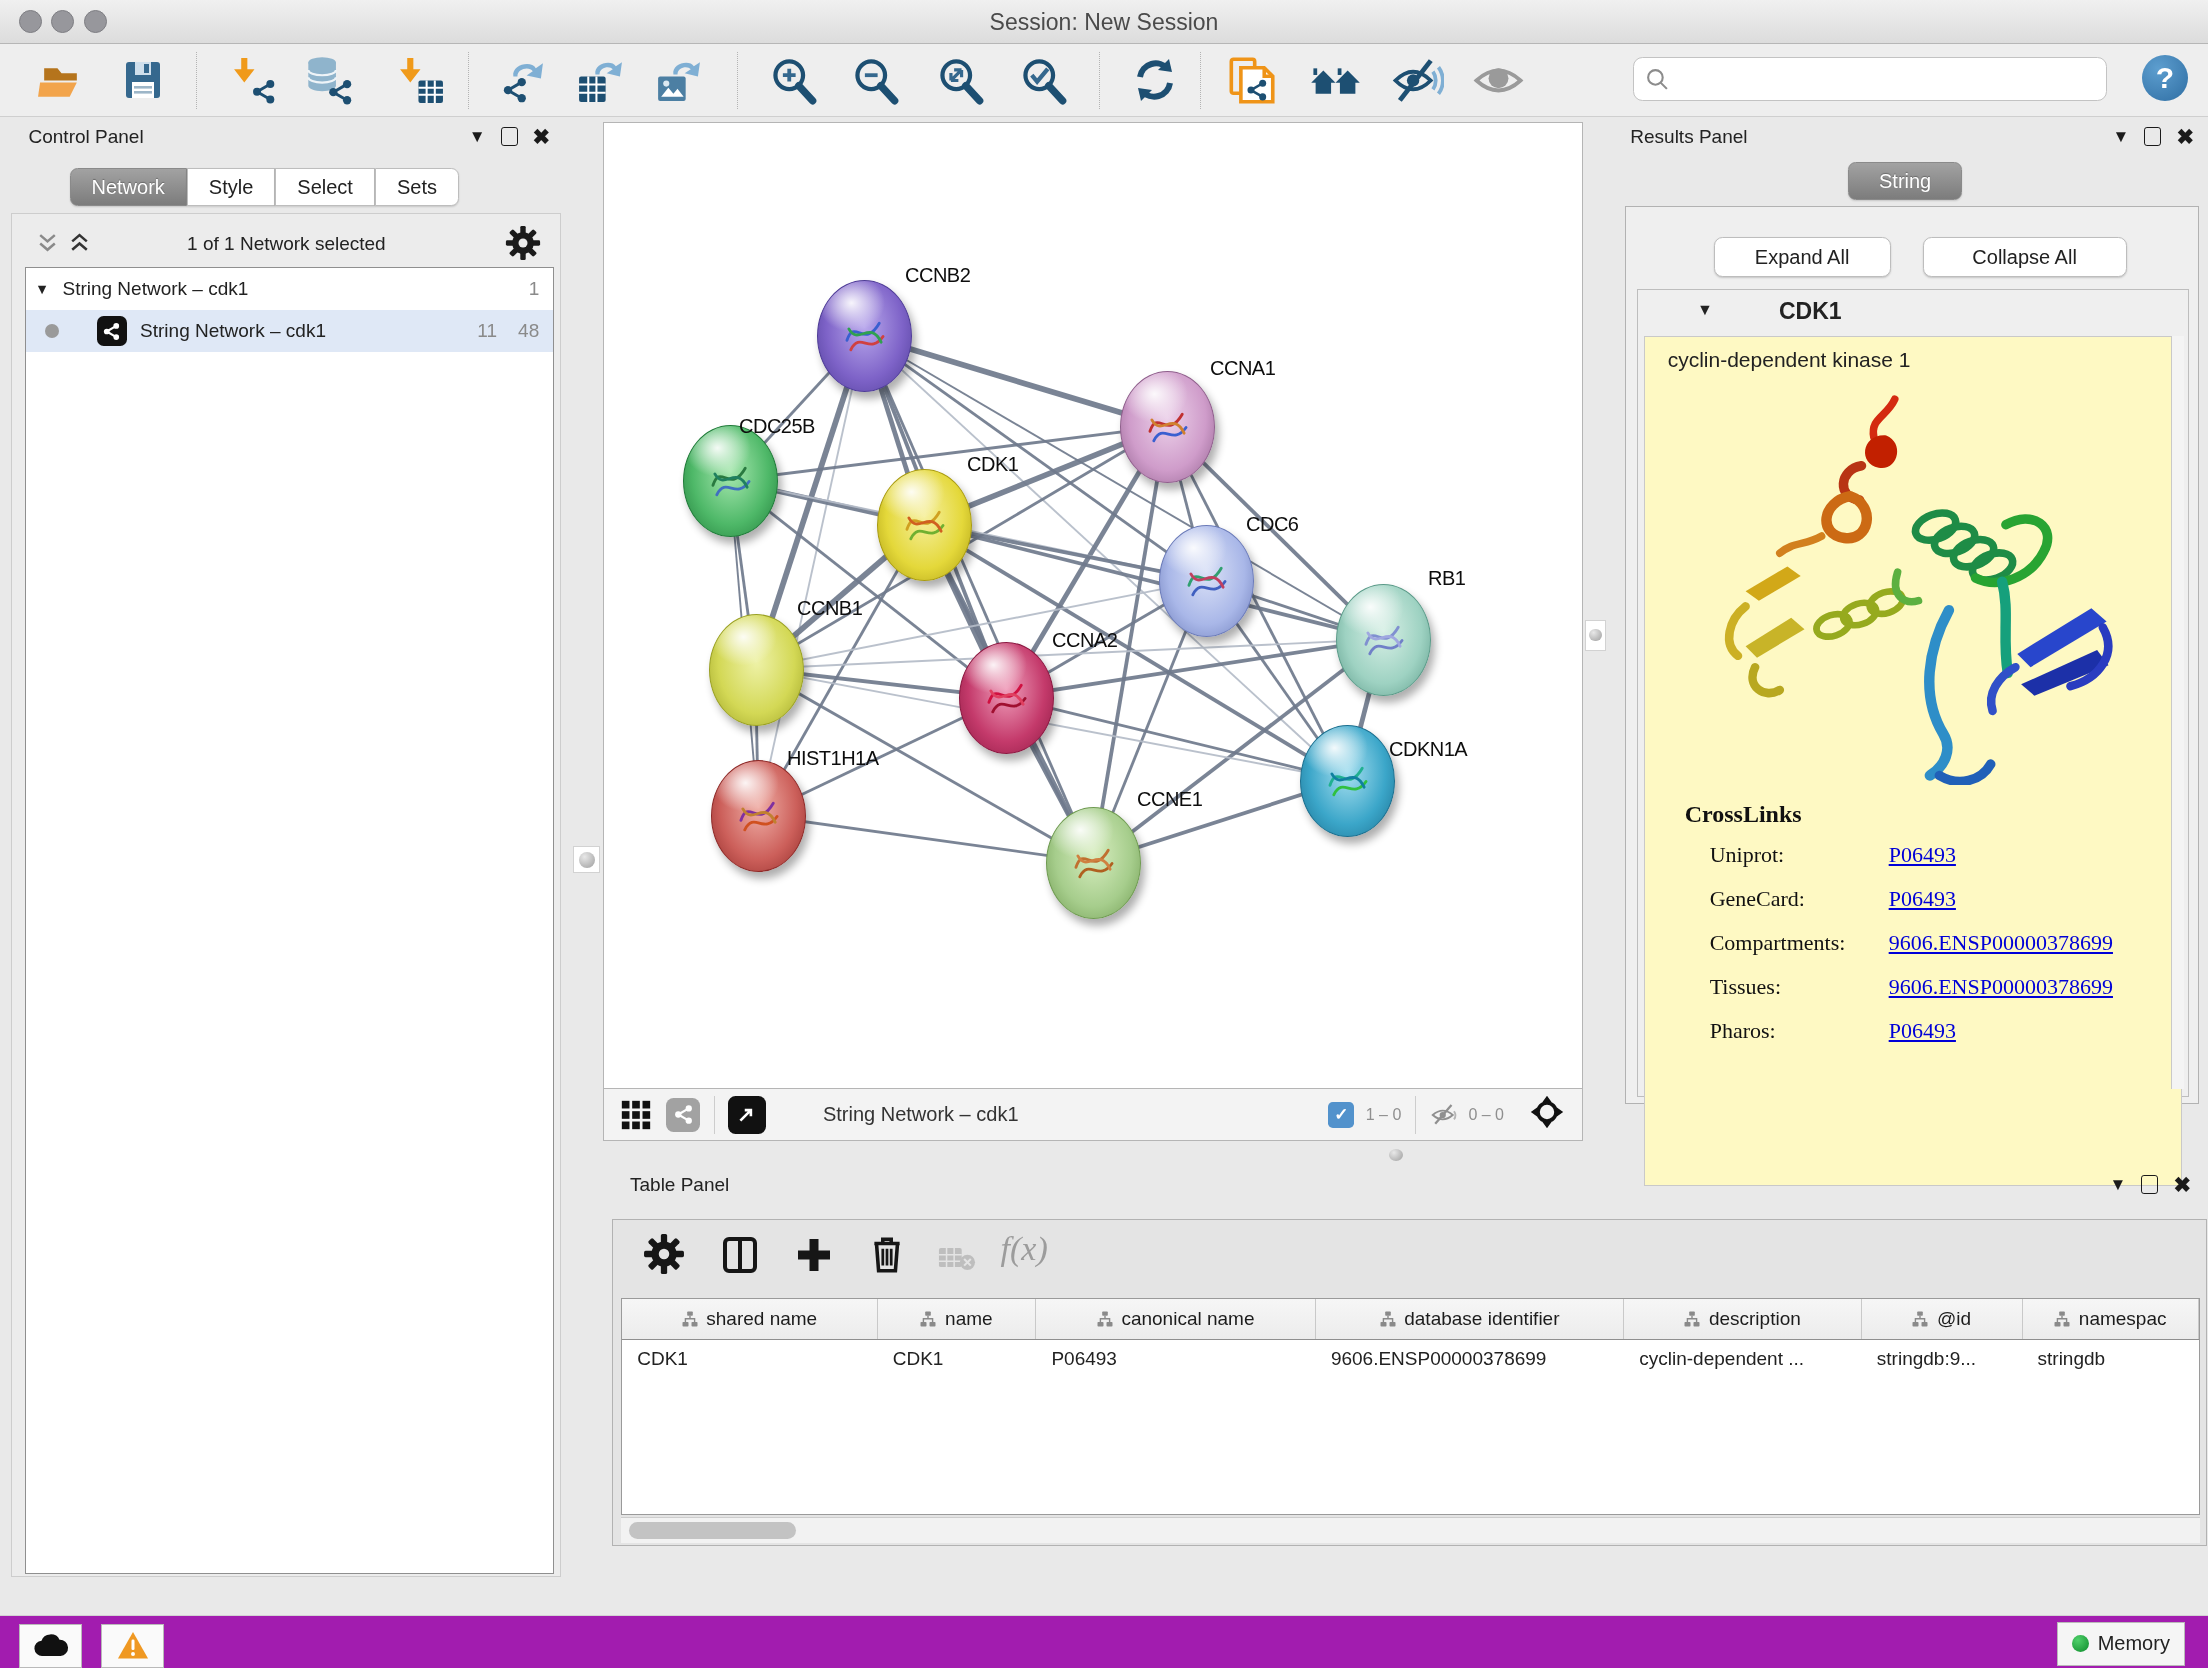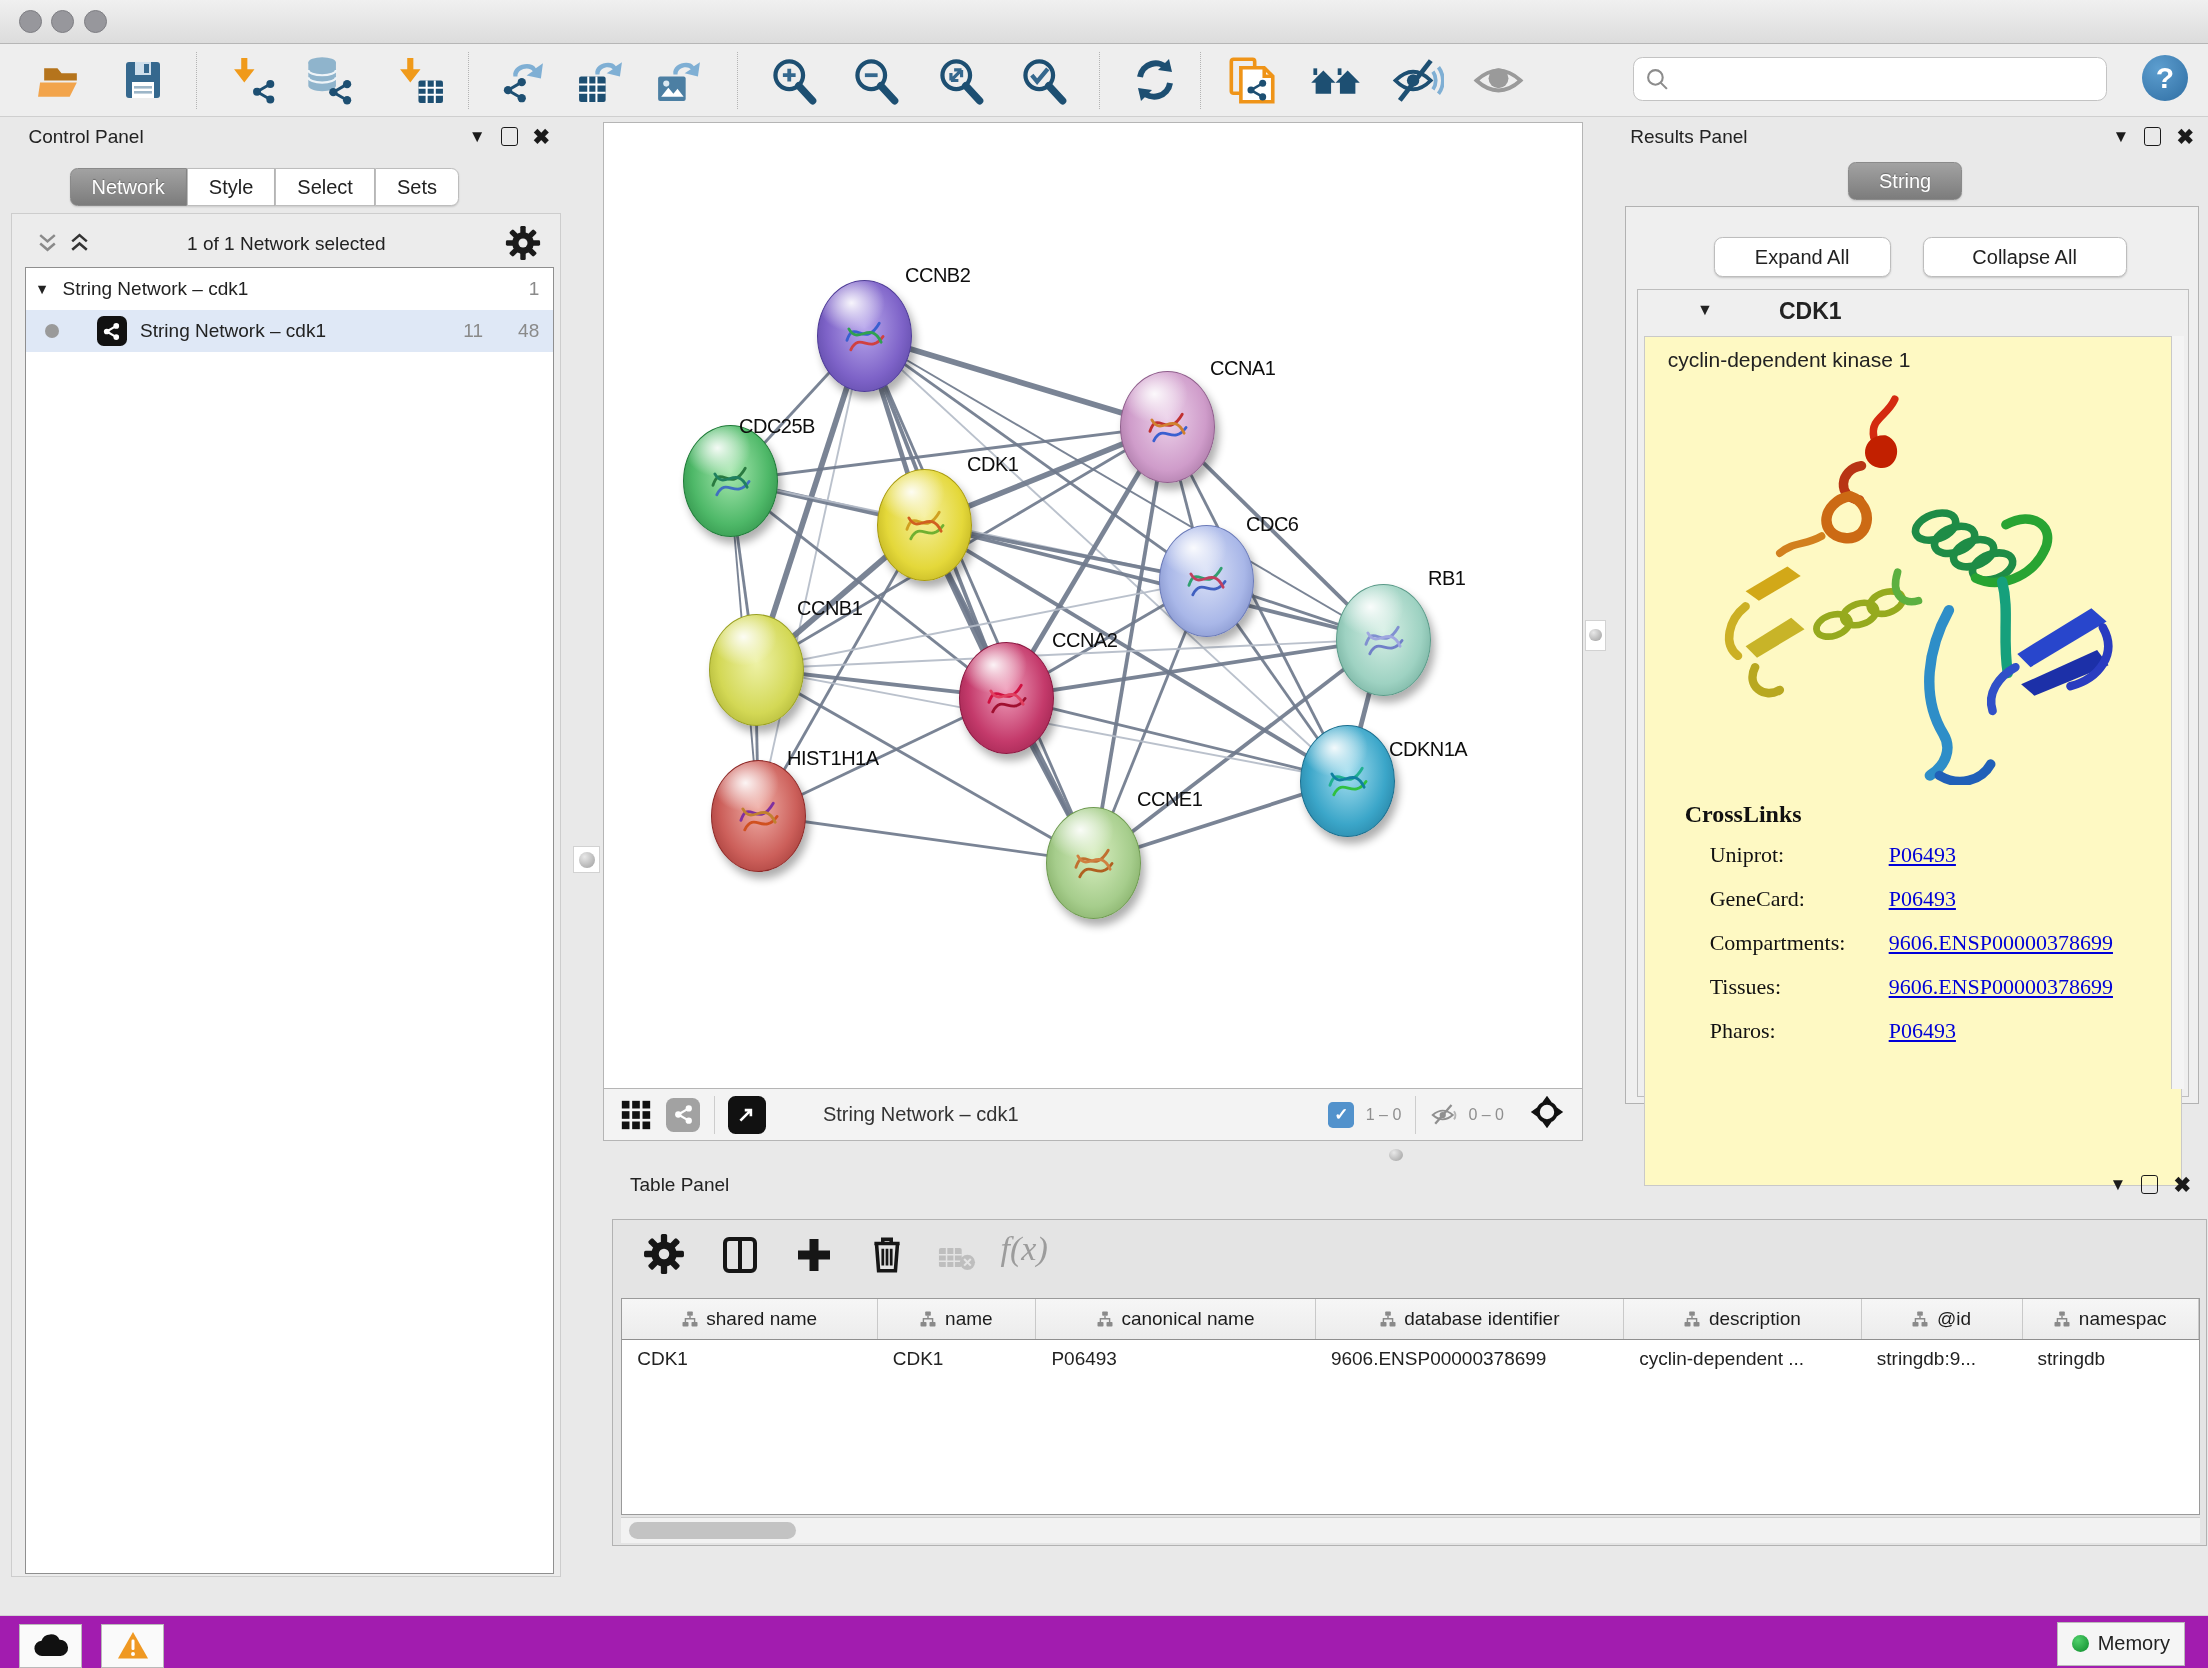--- a/index.html
+++ b/index.html
@@ -144,20 +144,21 @@
           <rect x="16.6" y="16.6" width="5.4" height="5.4"></rect>
       </g>
     </symbol>
   </defs>
 </svg>
 
 <div class="abs titlebar">
   <div class="abs tl" style="left:19px"></div>
   <div class="abs tl" style="left:51px"></div>
   <div class="abs tl" style="left:84px"></div>
+  <div class="abs wtitle">Session: New Session</div>
 </div>
 
 <div class="abs toolbar">
   <div class="tbi" style="left:34px">
     <svg class="ic" width="49" height="49" viewBox="0 0 48 48">
       <path d="M8 12 h13 l4 5 h15 v7 H8 z" fill="#b5741c"></path>
         <path d="M4 26 h36 l-7 14 H2 z" fill="#f2a44b"></path>
     </svg>
   </div>
   <div class="tbi" style="left:116px">
@@ -337,21 +338,21 @@
     </div>
     <div class="treerow rowsel" style="padding:0 13.3px 0 19px">
       <span style="width:14.3px;height:14.3px;border-radius:50%;background:#9a9a9a;margin-right:38px"></span>
       <span class="sharechip">
         <svg width="19" height="19" viewBox="0 0 24 24" color="#fff">
             <use href="#g-share"></use>
           </svg>
       </span>
       <span style="margin-left:13.3px">String Network – cdk1</span>
       <span class="cnt">11</span>
-      <span class="cnt" style="margin-left:35px">48</span>
+      <span class="cnt" style="margin-left:21px">48</span>
     </div>
   </div>
 </div>
 
 <div class="abs vsplit" style="left:573px;top:846px">
     <div class="dotball"></div>
   </div>
 <div class="abs vsplit" style="left:1585px;top:620px;width:19px;height:28.5px">
     <div class="dotball" style="width:12.4px;height:12.4px"></div>
   </div>

